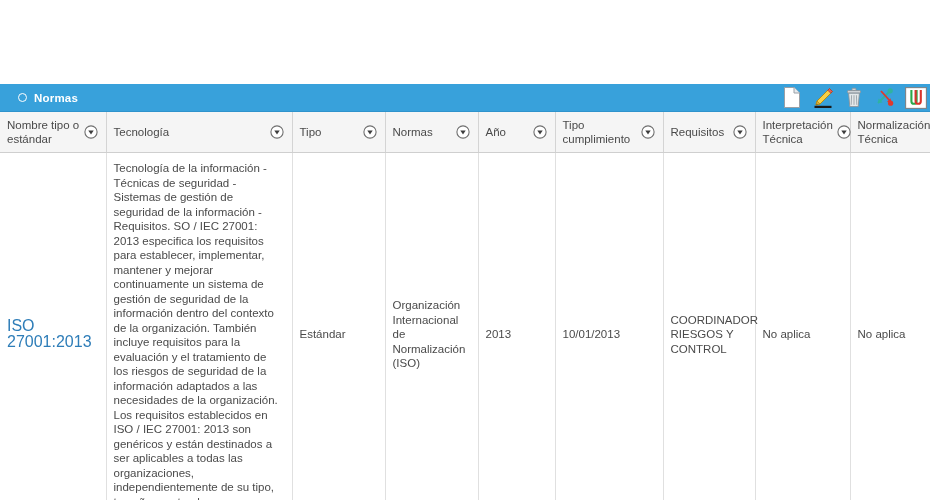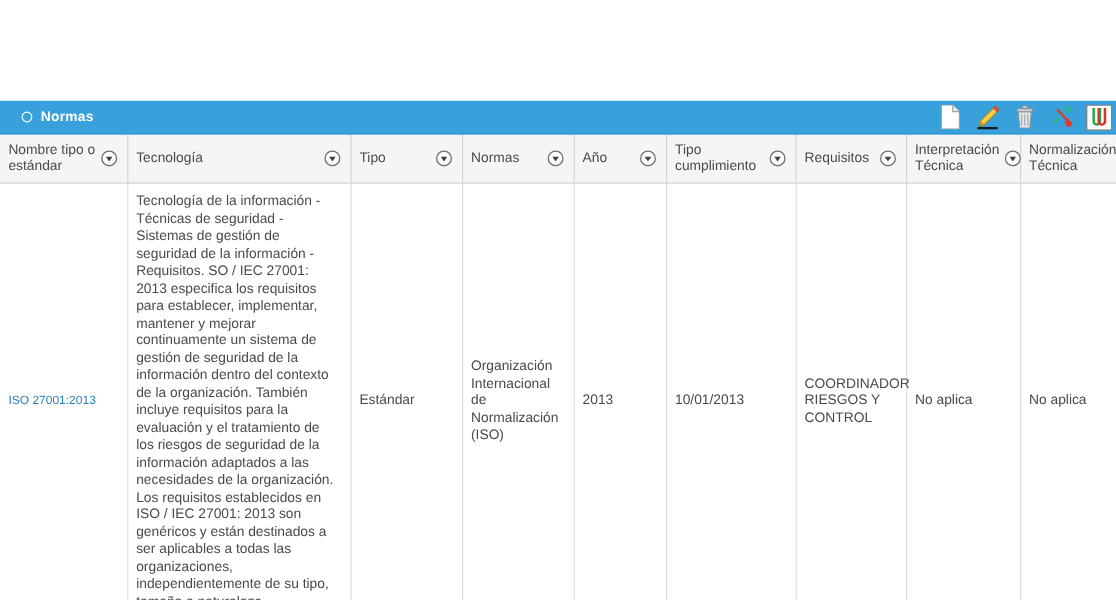--- a/index.html
+++ b/index.html
@@ -131,21 +131,21 @@
     color: #4a4a4a;
     box-sizing: border-box;
   }
   .grid tbody td.cell-desc {
     vertical-align: top;
     padding-top: 8px;
   }
   .cell-link {
     color: #2e7db8;
     text-decoration: none;
-    font-size: 10px;
+    font-size: 16px;
     cursor: pointer;
   }
   .grid tbody tr td:last-child { border-right: none; }
 </style>
 </head>
 <body>
 
 <div class="page-top-space"></div>
 
 <div class="panel-header">

